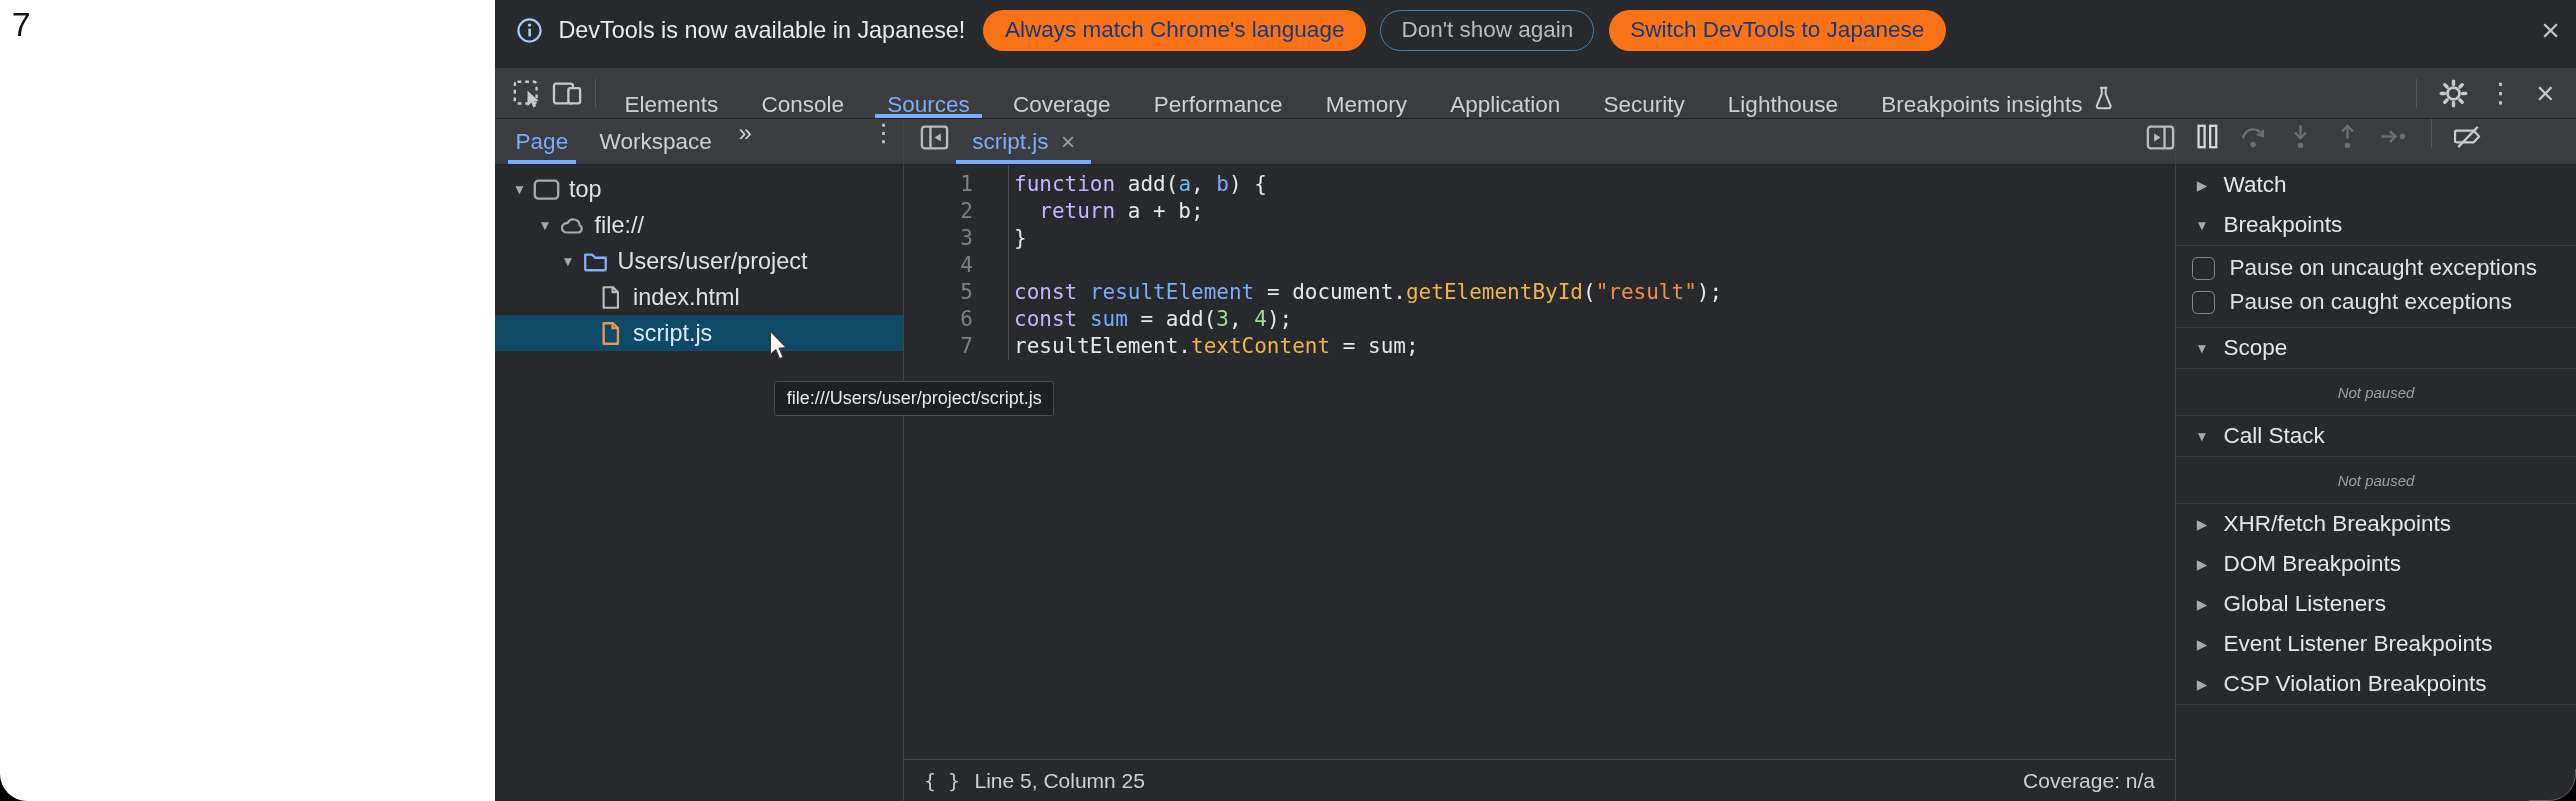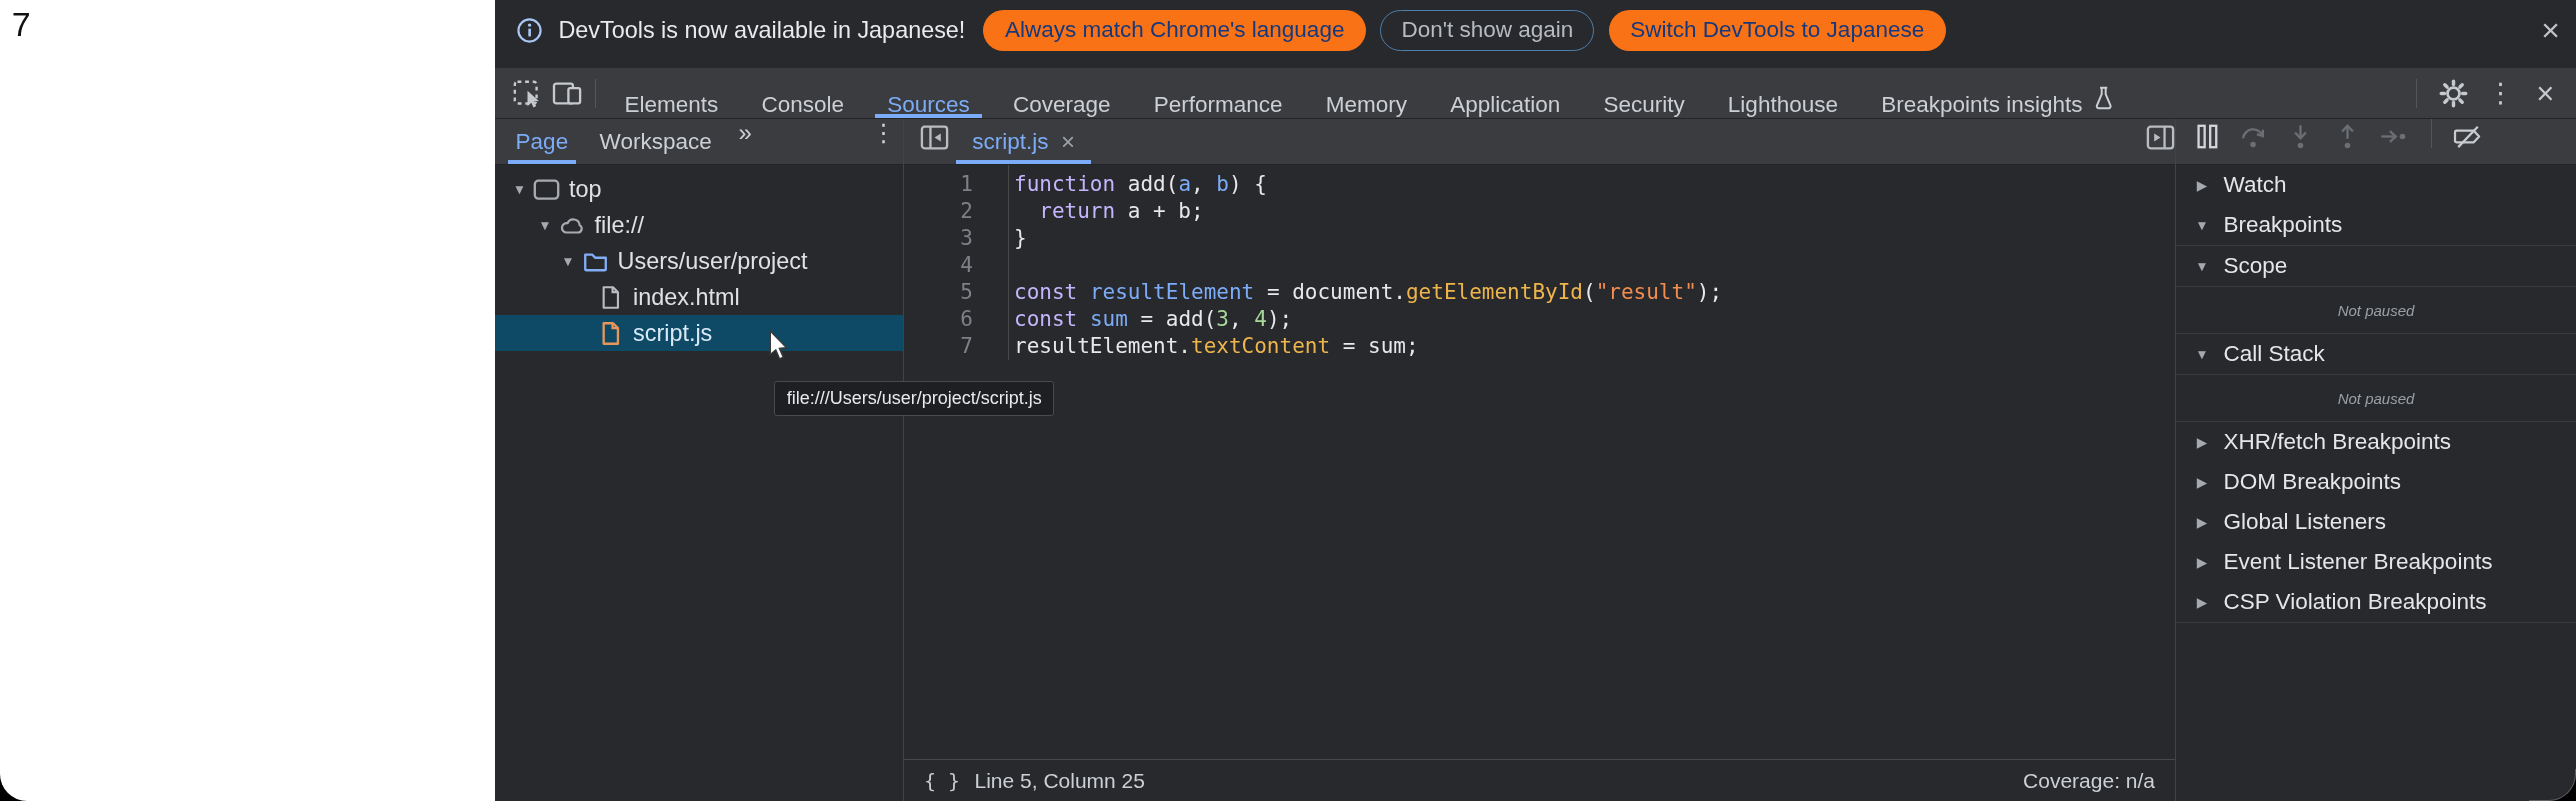--- a/index.html
+++ b/index.html
@@ -342,20 +342,30 @@
     </div>
     <div class="sidebar">
         <div class="sec-h">
           <span class="sec-arrow">▶</span>
           <span class="sec-label">Watch</span>
         </div>
         <div class="sec-h bb">
           <span class="sec-arrow">▼</span>
           <span class="sec-label">Breakpoints</span>
         </div>
+        <div class="sec-content cbs bb">
+          <div class="cb-row">
+            <span class="checkbox"></span>
+            <span class="cb-label">Pause on uncaught exceptions</span>
+          </div>
+          <div class="cb-row">
+            <span class="checkbox"></span>
+            <span class="cb-label">Pause on caught exceptions</span>
+          </div>
+        </div>
         <div class="sec-h bb">
           <span class="sec-arrow">▼</span>
           <span class="sec-label">Scope</span>
         </div>
         <div class="sec-content np bb">Not paused</div>
         <div class="sec-h bb">
           <span class="sec-arrow">▼</span>
           <span class="sec-label">Call Stack</span>
         </div>
         <div class="sec-content np bb">Not paused</div>

